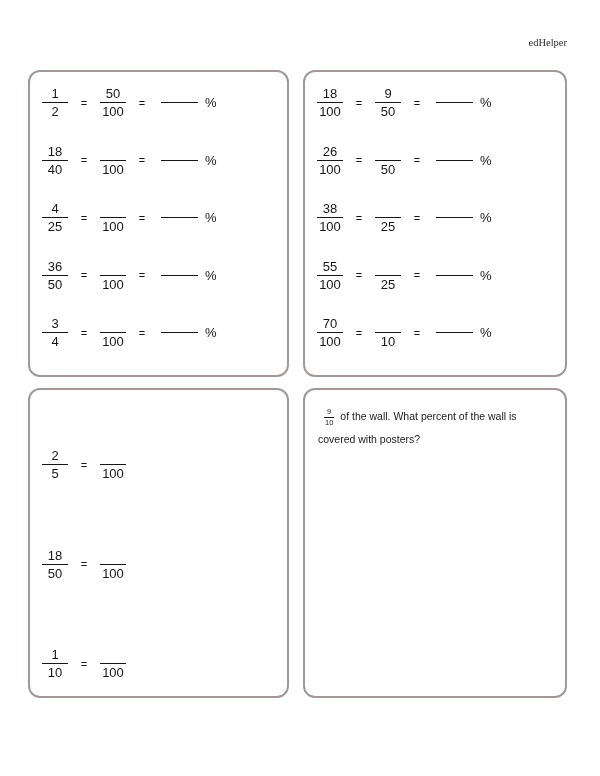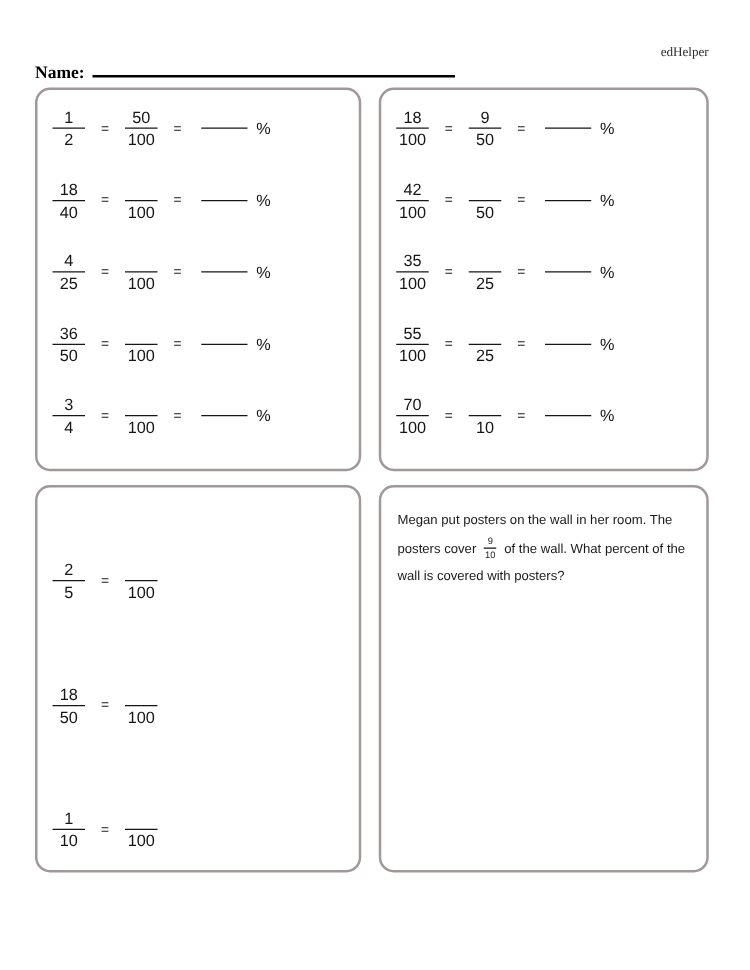--- a/index.html
+++ b/index.html
@@ -33,23 +33,20 @@
   .ifrac .num{display:block;padding:0 3px 1px;border-bottom:1px solid #161616;text-align:center;}
   .ifrac .den{display:block;padding:1px 3px 0;text-align:center;}
 </style>
 </head>
 <body>
 
 <div class="page">
 
   <div class="brand">edHelper</div>
 
-  <div class="name-row">
-    <span>Name:</span><span class="name-line"></span>
-  </div>
 
   <div class="grid">
 
     <div class="box eq-box five">
       <div class="row">
         <span class="frac">
             <span class="num">1</span>
             <span class="den">2</span>
           </span>
         <span class="eq">=</span>
@@ -129,35 +126,35 @@
         <span class="frac">
             <span class="num">9</span>
             <span class="den">50</span>
           </span>
         <span class="eq">=</span>
         <span class="blank"></span>
         <span class="pct">%</span>
       </div>
       <div class="row">
         <span class="frac">
-            <span class="num">42</span>
-            <span class="den">100</span>
-          </span>
-        <span class="eq">=</span>
-        <span class="frac">
-            <span class="num"></span>
-            <span class="den">50</span>
-          </span>
-        <span class="eq">=</span>
-        <span class="blank"></span>
-        <span class="pct">%</span>
-      </div>
-      <div class="row">
-        <span class="frac">
-            <span class="num">35</span>
+            <span class="num">26</span>
+            <span class="den">100</span>
+          </span>
+        <span class="eq">=</span>
+        <span class="frac">
+            <span class="num"></span>
+            <span class="den">50</span>
+          </span>
+        <span class="eq">=</span>
+        <span class="blank"></span>
+        <span class="pct">%</span>
+      </div>
+      <div class="row">
+        <span class="frac">
+            <span class="num">38</span>
             <span class="den">100</span>
           </span>
         <span class="eq">=</span>
         <span class="frac">
             <span class="num"></span>
             <span class="den">25</span>
           </span>
         <span class="eq">=</span>
         <span class="blank"></span>
         <span class="pct">%</span>
@@ -222,20 +219,20 @@
           </span>
         <span class="eq">=</span>
         <span class="frac">
             <span class="num"></span>
             <span class="den">100</span>
           </span>
       </div>
     </div>
 
     <div class="box word-box">
-      <span>Megan put posters on the wall in her room. The posters cover</span><span class="ifrac">
+      <span class="ifrac">
           <span class="num">9</span>
           <span class="den">10</span>
         </span><span>of the wall. What percent of the wall is covered with posters?</span>
     </div>
 
   </div>
 </div>
 
 </body></html>

